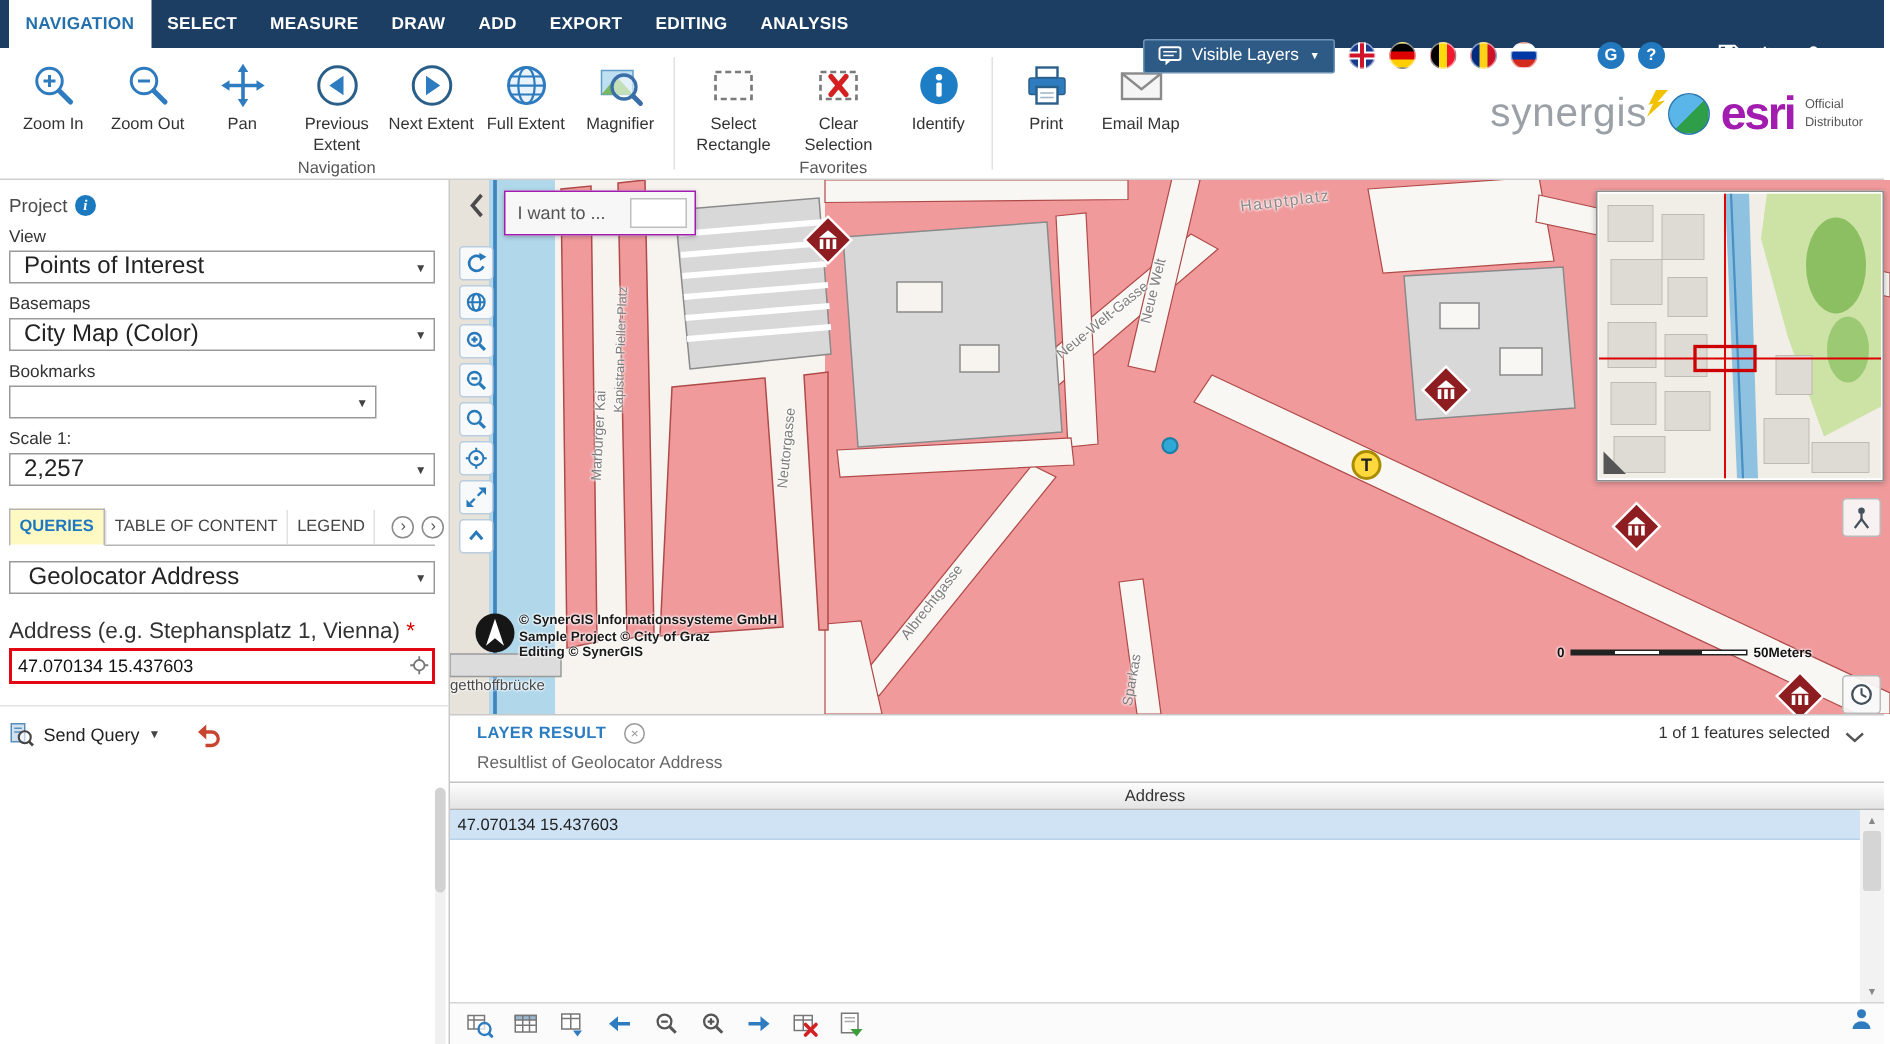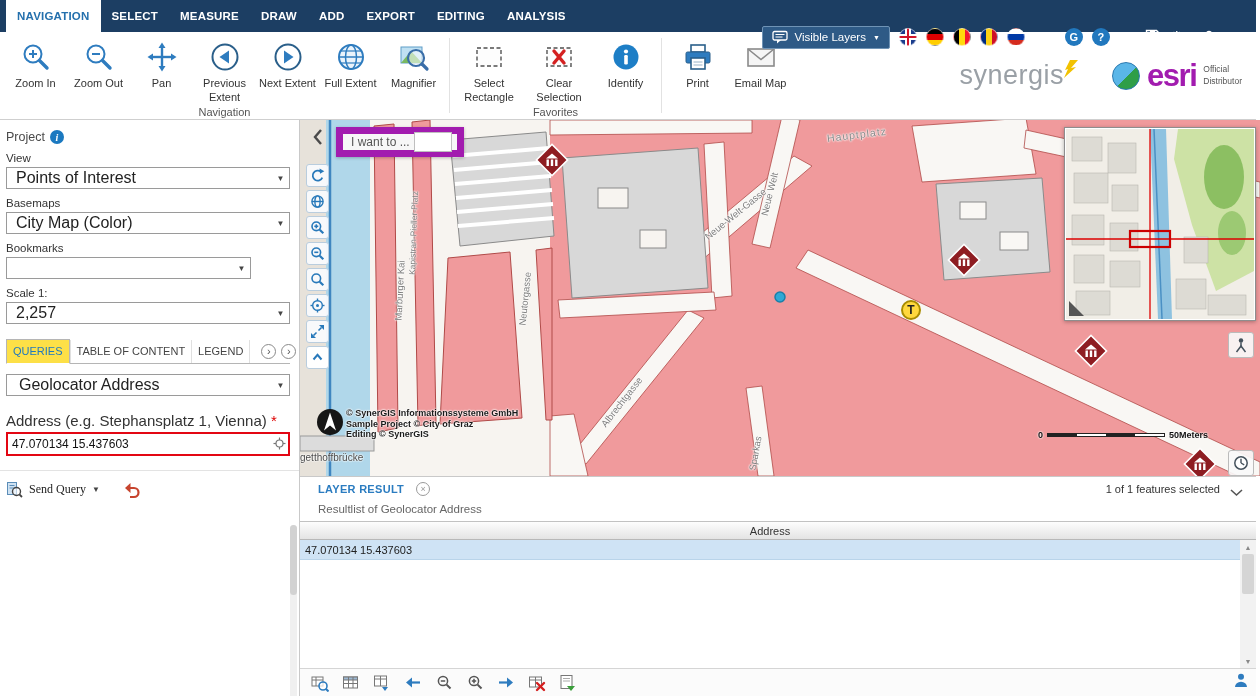--- a/index.html
+++ b/index.html
@@ -30,63 +30,63 @@
   .micon { display:flex; align-items:center; justify-content:center; color:#fff; cursor:pointer; gap:2px; }
   .mgap { width:22px; }
 
   
   .ribbon { position:absolute; top:32px; left:0; right:0; height:88px; background:#fff; border-bottom:1px solid #cfcfcf; display:flex; align-items:stretch; z-index:20; }
   .rgroup { position:relative; display:flex; align-items:flex-start; padding:3px 4px 15px; }
   .glabel { position:absolute; bottom:1px; left:0; right:0; text-align:center; font-size:11px; color:#555; }
   .rsep { width:1px; background:#e2e2e2; margin:6px 0; }
   .tool { width:63px; display:flex; flex-direction:column; align-items:center; text-align:center; font-size:11px; color:#333; gap:1px; padding-top:3px; cursor:pointer; line-height:1.25; }
   .ticon { height:38px; display:flex; align-items:center; justify-content:center; }
-  .brand { margin-left:auto; display:flex; align-items:center; gap:34px; padding-right:14px; }
+  .brand { margin-left:auto; display:flex; align-items:center; padding-right:14px; }
   .syn { font-size:27px; color:#9aa0a6; letter-spacing:.5px; display:flex; align-items:flex-start; }
   .esri { display:flex; align-items:center; gap:7px; }
   .esri-globe { width:28px; height:28px; border-radius:50%; background:linear-gradient(135deg,#5ab6e8 0 52%,#2f9e48 52%); border:1px solid #2a79b0; }
   .esri-text { font-size:31px; font-weight:bold; color:#a21caf; letter-spacing:-1.5px; }
   .esri-sub { font-size:8.5px; color:#555; line-height:1.3; }
 
   
   .sidebar { position:absolute; top:120px; left:0; width:300px; bottom:0; background:#fff; border-right:1px solid #c9c9c9; padding:10px 9px 0 6px; font-size:12px; color:#333; z-index:10; }
   .proj { display:flex; align-items:center; gap:5px; color:#4a4a4a; font-size:12.5px; margin:0 0 7px; }
   .info-i { width:14px; height:14px; border-radius:50%; background:#1b79c0; color:#fff; font-size:10px; font-weight:bold; font-style:italic; display:flex; align-items:center; justify-content:center; font-family:"Liberation Serif",serif; }
   .sb-label { font-size:11.5px; color:#333; margin:8px 0 3px; }
   .select { height:22px; border:1px solid #9a9a9a; background:#fff; display:flex; align-items:center; cursor:pointer; }
   .select .val { padding-left:9px; font-size:16px; color:#222; flex:1; white-space:nowrap; overflow:hidden; }
   .select .scaret { width:17px; align-self:stretch; display:flex; align-items:center; justify-content:center; color:#444; font-size:8px; }
   .select.narrow { width:245px; }
   .qtabs { display:flex; align-items:center; margin-top:15px; border-bottom:1px solid #b5b5b5; height:25px; }
   .qtab { font-size:11px; color:#444; padding:5px 6px 6px; white-space:nowrap; cursor:pointer; border-left:1px solid #e0e0e0; }
   .qtab:first-child { border-left:none; }
-  .qtab.active { color:#1f78bf; border:1px solid #b5b5b5; border-bottom:1px solid #fff; margin-bottom:-1px; background:#fde047; }
+  .qtab.active { color:#1f78bf; border:1px solid #b5b5b5; border-bottom:1px solid #fff; margin-bottom:-1px; background:#fef9c3;font-weight:bold; }
   .qtab.cut { width:14px; overflow:hidden; padding-right:0; }
   .tab-circle { width:15px; height:15px; border-radius:50%; border:1px solid #8a8a8a; color:#555; font-size:11px; line-height:1; display:flex; align-items:center; justify-content:center; margin-left:5px; flex:none; cursor:pointer; }
   .addr-label { font-size:15px; color:#333; margin:16px 0 3px; }
   .req { color:#d00; }
   .addr-wrap { position:relative; }
   .addr-input { width:100%; height:24px; border:2px solid #e30613; font-size:12px; padding:0 20px 0 4px; color:#111; font-family:"Liberation Sans",sans-serif; outline:none; }
   .addr-icon { position:absolute; right:4px; top:5px; }
   .sb-divider { height:1px; background:#e3e3e3; margin:14px -9px 0 -6px; }
-  .sq-row { display:flex; align-items:center; gap:7px; margin-top:9px;font-family:Liberation Serif, serif; }
+  .sq-row { display:flex; align-items:center; gap:7px; margin-top:9px; }
   .sq-btn { display:flex; align-items:center; gap:6px; font-size:12px; color:#222; background:none; border:none; cursor:pointer; font-family:inherit; }
   .undo-btn { background:none; border:none; cursor:pointer; margin-left:16px; display:flex; }
   .sb-scroll { position:absolute; right:2px; top:405px; width:7px; height:250px; background:#f0f0f0; border-radius:4px; }
   .sb-thumb { position:absolute; top:0; left:0; width:7px; height:70px; background:#d2d2d2; border-radius:4px; }
 
   
   .map { position:absolute; top:120px; left:300px; width:960px; height:356px; overflow:hidden; background:#f7f4f0; }
   .basemap { position:absolute; left:0; top:0; }
   .mlabel { position:absolute; font-size:9.5px; color:#7d7d7d; white-space:nowrap; transform-origin:0 50%; text-shadow:0 0 2px #fff,0 0 2px #fff,0 0 2px #fff; pointer-events:none; }
   .map-copyright { position:absolute; font-size:9px; font-weight:bold; color:#1a1a1a; line-height:10.5px; text-shadow:0 0 2px #fff,0 0 2px #fff,0 0 2px #fff; }
   .scalebar { position:absolute; display:flex; align-items:center; gap:4px; font-size:9px; font-weight:bold; color:#111; text-shadow:0 0 2px #fff,0 0 2px #fff; }
   .sb-bar { width:118px; height:4px; border:1px solid #222; background:linear-gradient(90deg,#222 0 25%,#fff 25% 50%,#222 50% 75%,#fff 75% 100%); }
   .t-badge { position:absolute; width:20px; height:20px; border-radius:50%; background:#ffd83d; border:2px solid #a98c00; color:#222; font-size:12px; font-weight:bold; display:flex; align-items:center; justify-content:center; }
-  .iwt { position:absolute; left:36px; top:7px; width:128px; height:30px; background:#f7f7f7; border:7px solid #a21caf; box-shadow:0 1px 3px rgba(0,0,0,.25); display:flex; align-items:center; cursor:pointer; }
+  .iwt { position:absolute; left:36px; top:7px; width:128px; height:30px; background:#f7f7f7; border:1px solid #a21caf; box-shadow:0 1px 3px rgba(0,0,0,.25); display:flex; align-items:center; cursor:pointer; }
   .iwt-label { font-size:12px; color:#555; padding-left:8px; flex:1; }
   .iwt-input { width:38px; height:20px; background:#fff; border:1px solid #bfbfbf; margin-right:5px; }
   .map-collapse { position:absolute; left:12px; top:8px; cursor:pointer; }
   .mtoolcol { position:absolute; left:6px; top:44px; display:flex; flex-direction:column; gap:3px; }
   .mbtn { width:23px; height:23px; background:rgba(250,252,255,.88); border:1px solid #b9cdde; border-radius:3px; display:flex; align-items:center; justify-content:center; cursor:pointer; }
   .overview { position:absolute; left:764px; top:7px; width:192px; height:194px; background:#fff; border:1px solid #8e8e8e; box-shadow:0 1px 4px rgba(0,0,0,.3); padding:1px; cursor:pointer; }
   .map-edge-btn { position:absolute; width:26px; height:26px; background:rgba(248,248,248,.92); border:1px solid #bbb; border-radius:3px; display:flex; align-items:center; justify-content:center; cursor:pointer; }
 
   
   .results { position:absolute; top:476px; left:300px; right:0; bottom:0; background:#fff; border-top:1px solid #c9c9c9; }

